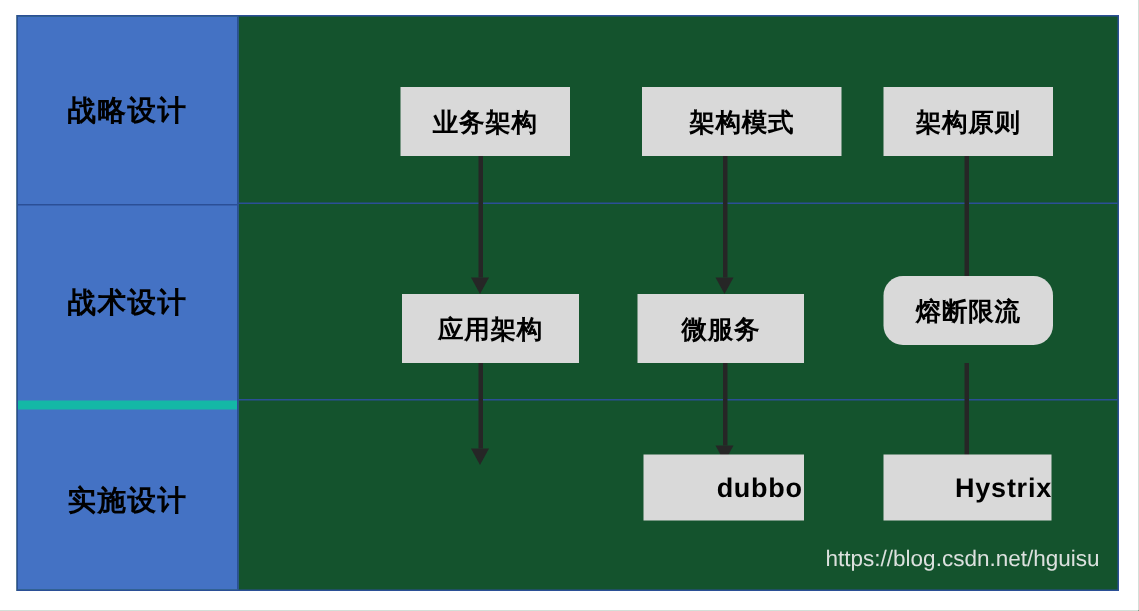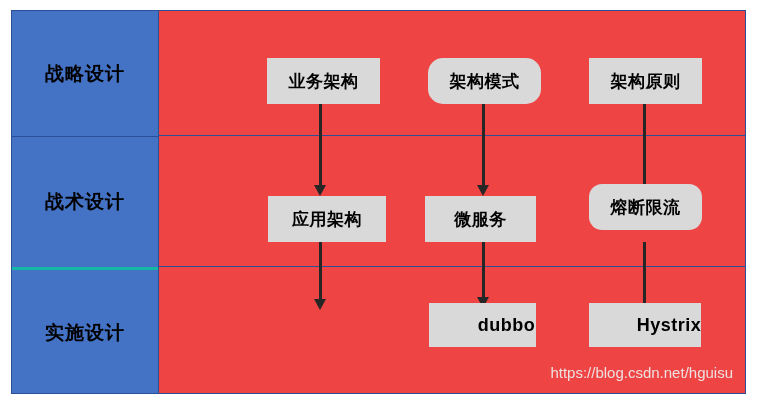--- a/index.html
+++ b/index.html
@@ -23,21 +23,21 @@
 
   
   .frame {
     position: absolute;
     left: 11px;
     top: 10px;
     width: 735px;
     height: 384px;
     box-sizing: border-box;
     border: 1px solid #2b4f96;
-    background: #ef4444;
+    background: #14532d;
   }
 
   
   .label-col {
     position: absolute;
     left: 0;
     top: 0;
     width: 147px;
     height: 100%;
     box-sizing: border-box;
@@ -53,21 +53,21 @@
     align-items: center;
     justify-content: center;
     color: #000000;
     font-family: "DejaVu Serif", "Liberation Serif", serif;
     font-size: 19px;
     font-weight: 700;
     letter-spacing: 1px;
   }
   .label-cell.r0 { top: 0px;   height: 125px; }
   .label-cell.r1 { top: 125px; height: 131px; border-top: 1px solid #2b4f96; }
-  .label-cell.r2 { top: 256px; height: 128px; border-top: 3px solid #14b8a6; }
+  .label-cell.r2 { top: 256px; height: 128px; border-top: 6px solid #14b8a6; }
 
   
   .row-sep {
     position: absolute;
     left: 147px;
     right: 0;
     height: 1px;
     background: #2b4f96;
   }
   .row-sep.s1 { top: 124px; }
@@ -154,21 +154,21 @@
     </div>
 
     <div class="node" style="left:256px; top:185px; width:118px; height:46px;">应用架构</div>
 
     <div class="arrow" style="left:296px; top:231px; width:24px; height:68px;">
       <div class="shaft" style="height:57px;"></div>
       <div class="head" style="top:57px;"></div>
     </div>
 
 
-    <div class="node" style="left:416px; top:47px; width:113px; height:46px;border-radius:15px;">架构模式</div>
+    <div class="node" style="left:416px; top:47px; width:133px; height:46px;">架构模式</div>
 
     <div class="arrow" style="left:459px; top:93px; width:24px; height:92px;">
       <div class="shaft" style="height:81px;"></div>
       <div class="head" style="top:81px;"></div>
     </div>
 
     <div class="node" style="left:413px; top:185px; width:111px; height:46px;">微服务</div>
 
     <div class="arrow" style="left:459px; top:231px; width:24px; height:66px;">
       <div class="shaft" style="height:55px;"></div>

